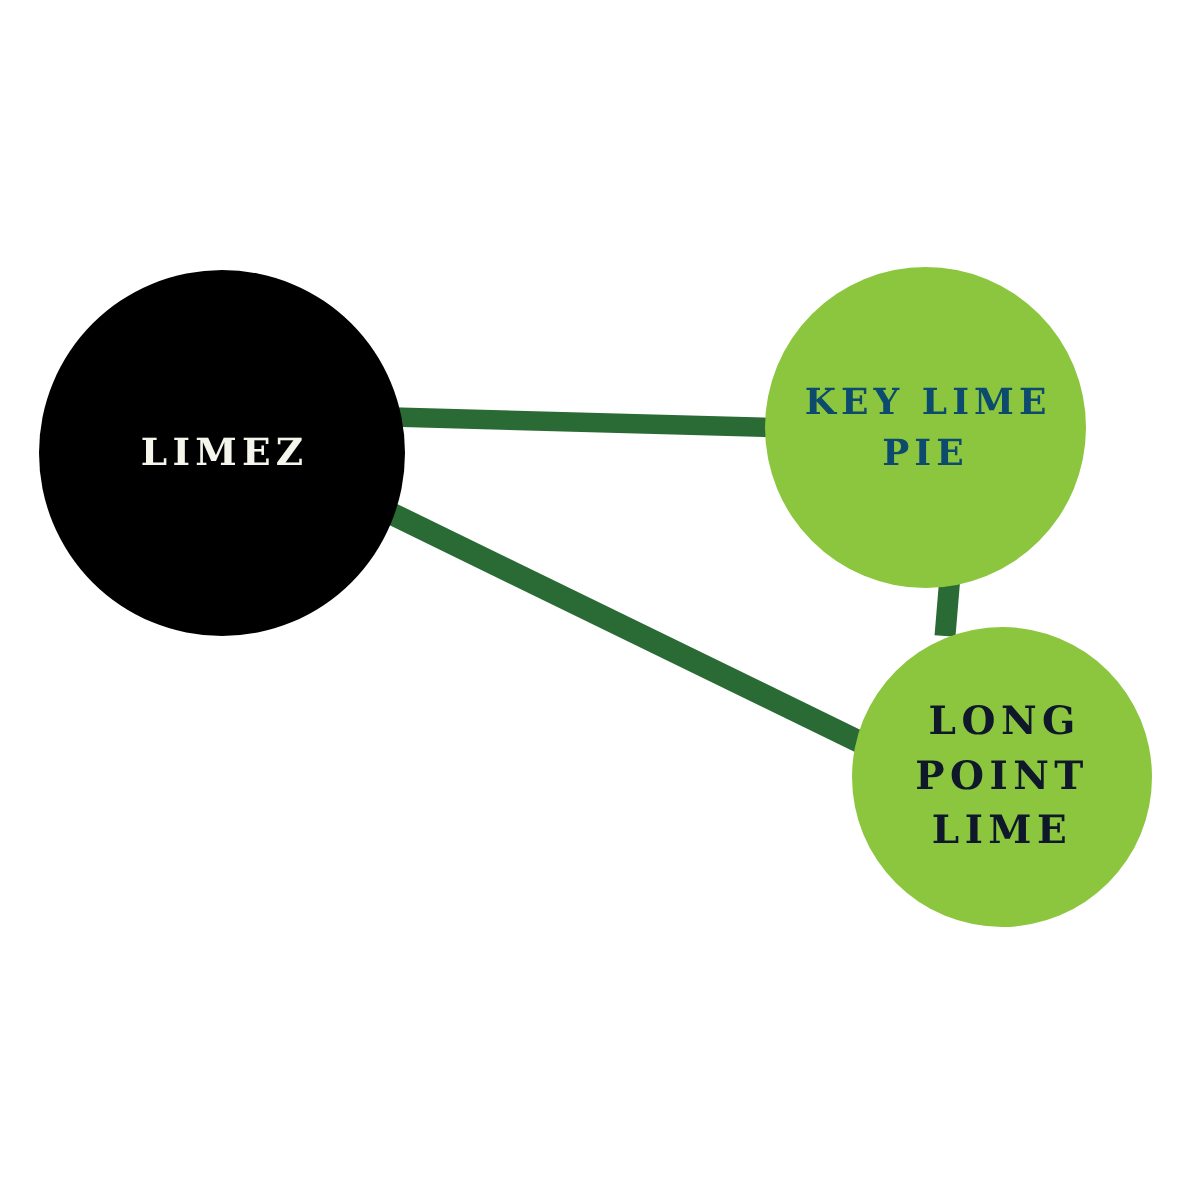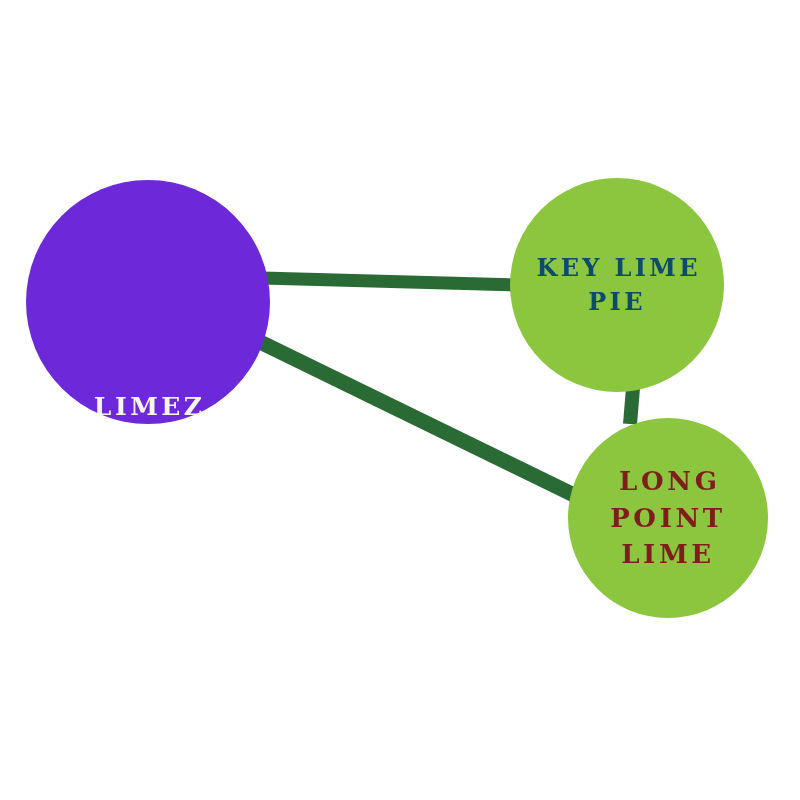--- a/index.html
+++ b/index.html
@@ -54,28 +54,28 @@
 <body>
 
 <div id="graph-canvas" style="background: rgb(255, 255, 255);">
 
   <svg id="edge-layer" viewBox="0 0 800 800">
     <line stroke-linecap="butt" x1="262" y1="278" x2="515" y2="285" stroke="#2A6B35" stroke-width="13"></line>
     <line stroke-linecap="butt" x1="258" y1="341" x2="578" y2="497" stroke="#2A6B35" stroke-width="15"></line>
     <line stroke-linecap="butt" x1="633" y1="388" x2="630" y2="424" stroke="#2A6B35" stroke-width="14"></line>
   </svg>
 
-  <div class="graph-node node-limez" style="left: 26px; top: 180px; width: 244px; height: 244px; background: #6d28d9; align-items: flex-end;">
+  <div class="graph-node node-limez" style="left: 26px; top: 180px; width: 244px; height: 244px; background: #000000;">
     <span class="node-label" style="color: rgb(245, 245, 236);">LIMEZ</span>
   </div>
 
   <div class="graph-node node-key-lime-pie" style="left: 510px; top: 178px; width: 214px; height: 214px; background: rgb(139, 198, 62);">
     <span class="node-label" style="color: #0c4a6e;">KEY LIME
 PIE</span>
   </div>
 
   <div class="graph-node node-long-point-lime" style="left: 568px; top: 418px; width: 200px; height: 200px; background: rgb(139, 198, 62);">
-    <span class="node-label" style="color: #7f1d1d;">LONG
+    <span class="node-label" style="color: #0f172a;">LONG
 POINT
 LIME</span>
   </div>
 
 </div>
 
 </body></html>

